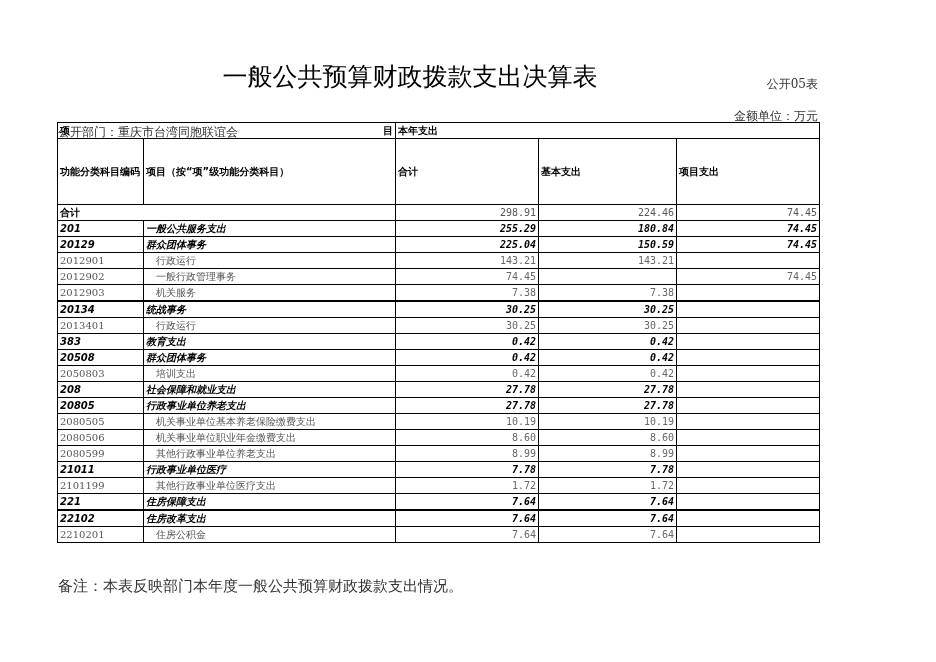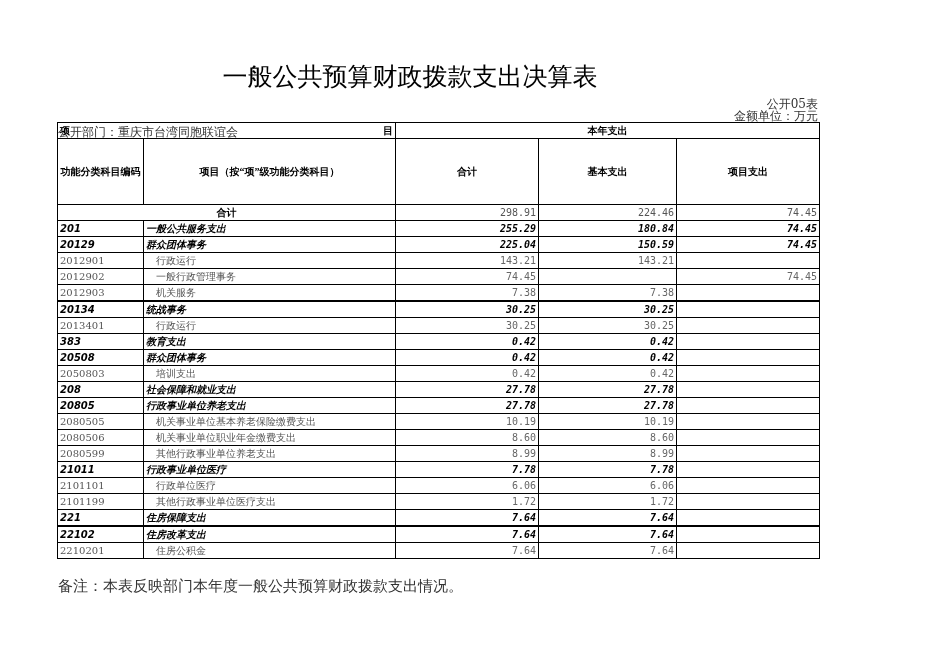--- a/index.html
+++ b/index.html
@@ -2,32 +2,32 @@
 <html><head>
 <meta charset="utf-8">
 <style>
   html, body { margin:0; padding:0; background:#ffffff; }
   body { width:936px; height:662px; position:relative; overflow:hidden;
          font-family:"DejaVu Sans", "Liberation Sans", sans-serif; color:#000; }
   .title { position:absolute; left:0; width:820px; top:60px; text-align:center;
            font-size:25px; letter-spacing:0px; }
   .subinfo { position:absolute; font-family:"DejaVu Serif", "Liberation Serif", serif;
              font-size:12px; color:#333; }
-  .form-no { right:118px; top:96px; }
+  .form-no { right:118px; top:76px; }
   .unit { right:118px; top:108px; }
   .dept { left:58px; top:124px; }
   table { position:absolute; left:57px; top:122px; border-collapse:collapse;
           table-layout:fixed; width:762px; }
   td { border:1px solid #000; padding:0 2px; height:15px; font-size:10px;
        line-height:15px; white-space:nowrap; overflow:hidden; }
   col.c1 { width:86px; } col.c2 { width:252px; } col.c3 { width:143px; }
   col.c4 { width:138px; } col.c5 { width:143px; }
   .hdr { font-weight:bold; font-family:"DejaVu Sans", sans-serif; font-size:10px; }
   .hdr-tall td { height:65px; }
-  .center { text-align:center;font-family:Liberation Serif, serif; }
+  .center { text-align:left; }
   .num { text-align:right; font-family:"DejaVu Sans Mono", "Liberation Mono", monospace; font-size:10px; }
   .bold td { font-weight:bold; color:#000;font-style:italic; }
   .bold td.code { font-family:"DejaVu Sans", sans-serif; }
   .light td { color:#555; font-family:"DejaVu Serif", "Liberation Serif", serif; }
   .light td.num { font-family:"DejaVu Sans Mono", monospace; font-weight:normal; color:#666; }
   .bold td.num { font-weight:bold; }
   .indent { padding-left:12px; }
   tr.thick-top td { border-top:2px solid #000; }
   .total td { color:#555; }
   .total td.label { font-weight:bold; color:#000; }
@@ -177,27 +177,20 @@
         <td class="num"></td>
       </tr>
       <tr class="bold">
         <td class="code">21011</td>
         <td>行政事业单位医疗</td>
         <td class="num">7.78</td>
         <td class="num">7.78</td>
         <td class="num"></td>
       </tr>
       <tr class="light">
-        <td class="code">2101101</td>
-        <td class="indent">行政单位医疗</td>
-        <td class="num">6.06</td>
-        <td class="num">6.06</td>
-        <td class="num"></td>
-      </tr>
-      <tr class="light">
         <td class="code">2101199</td>
         <td class="indent">其他行政事业单位医疗支出</td>
         <td class="num">1.72</td>
         <td class="num">1.72</td>
         <td class="num"></td>
       </tr>
       <tr class="bold">
         <td class="code">221</td>
         <td>住房保障支出</td>
         <td class="num">7.64</td>

